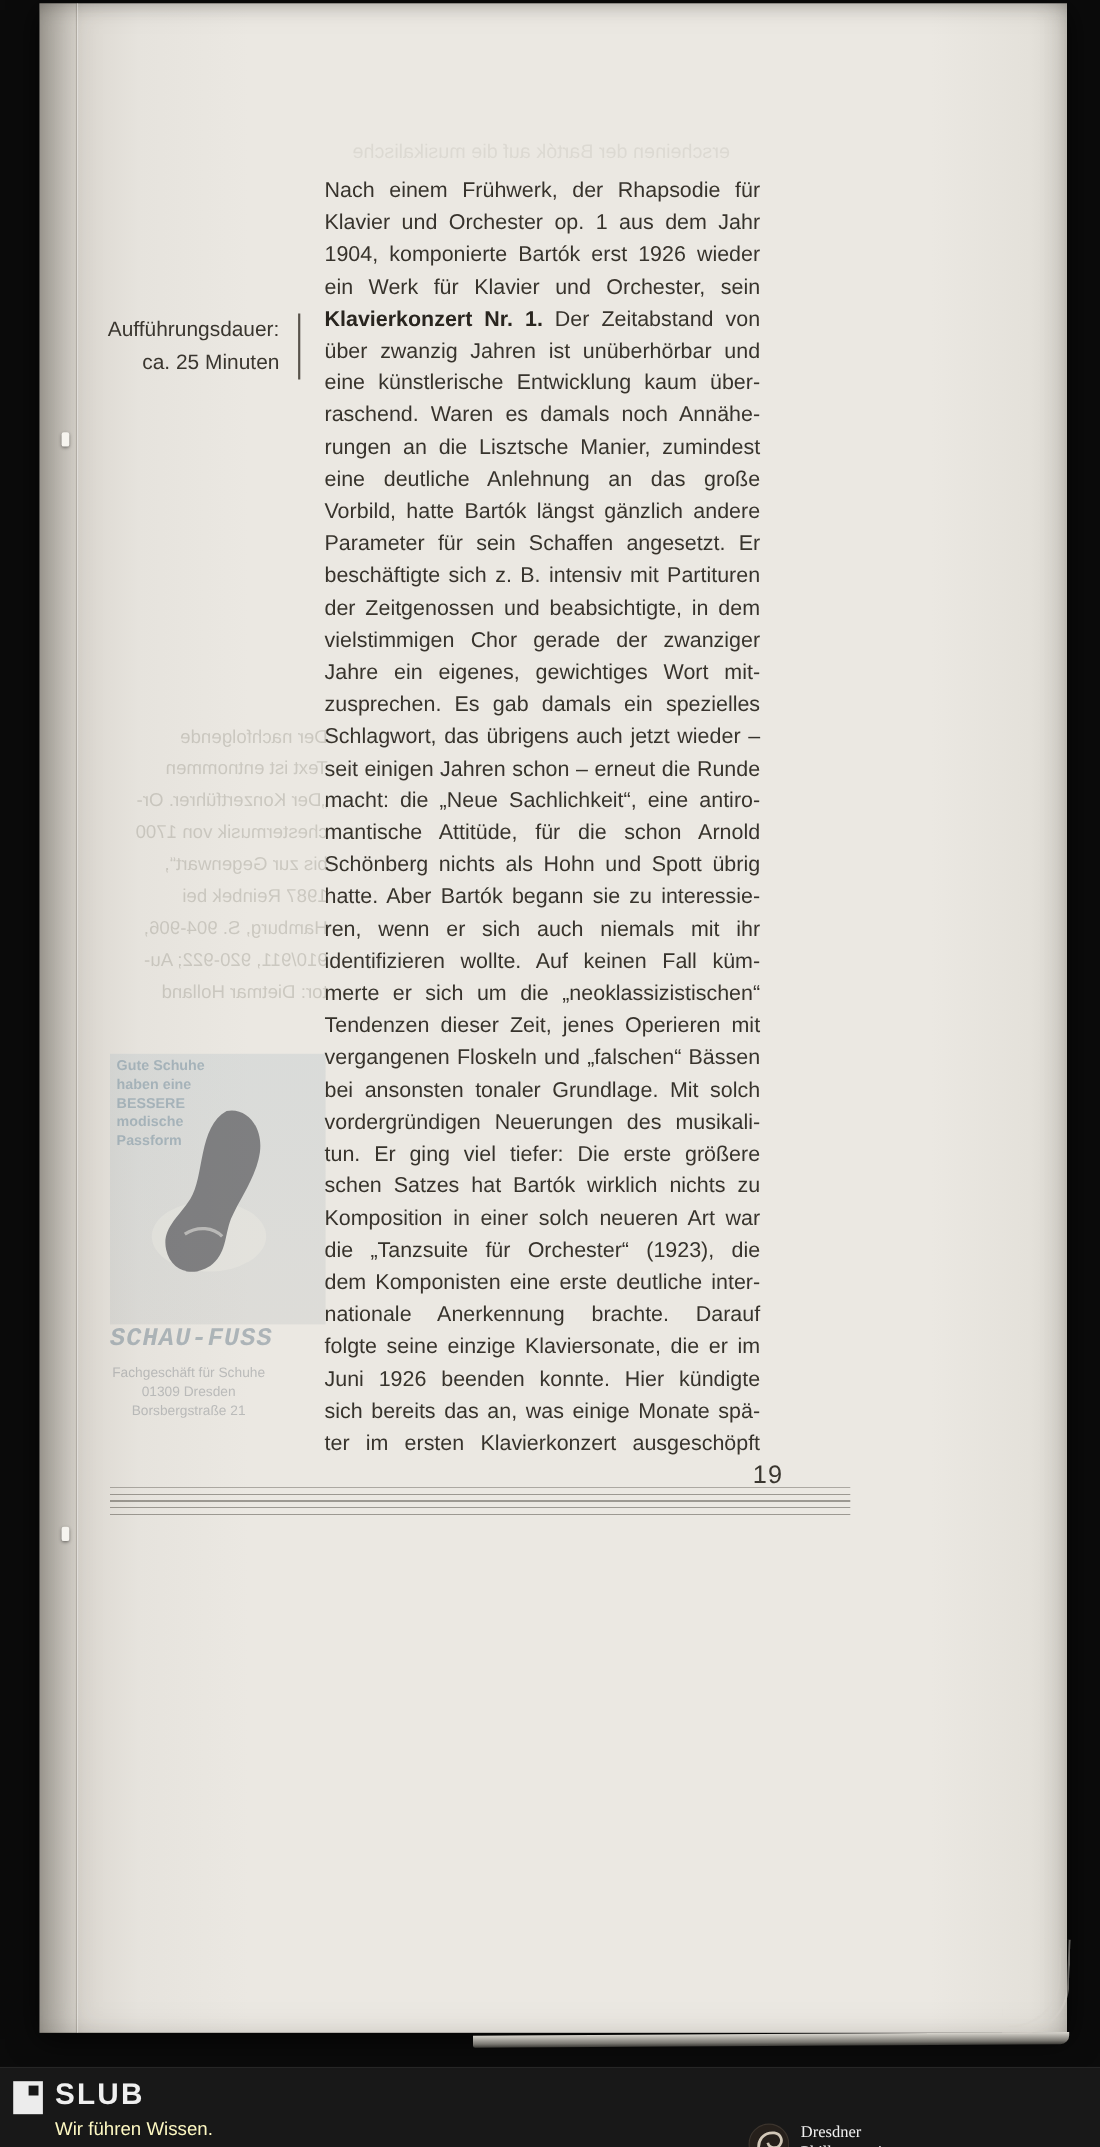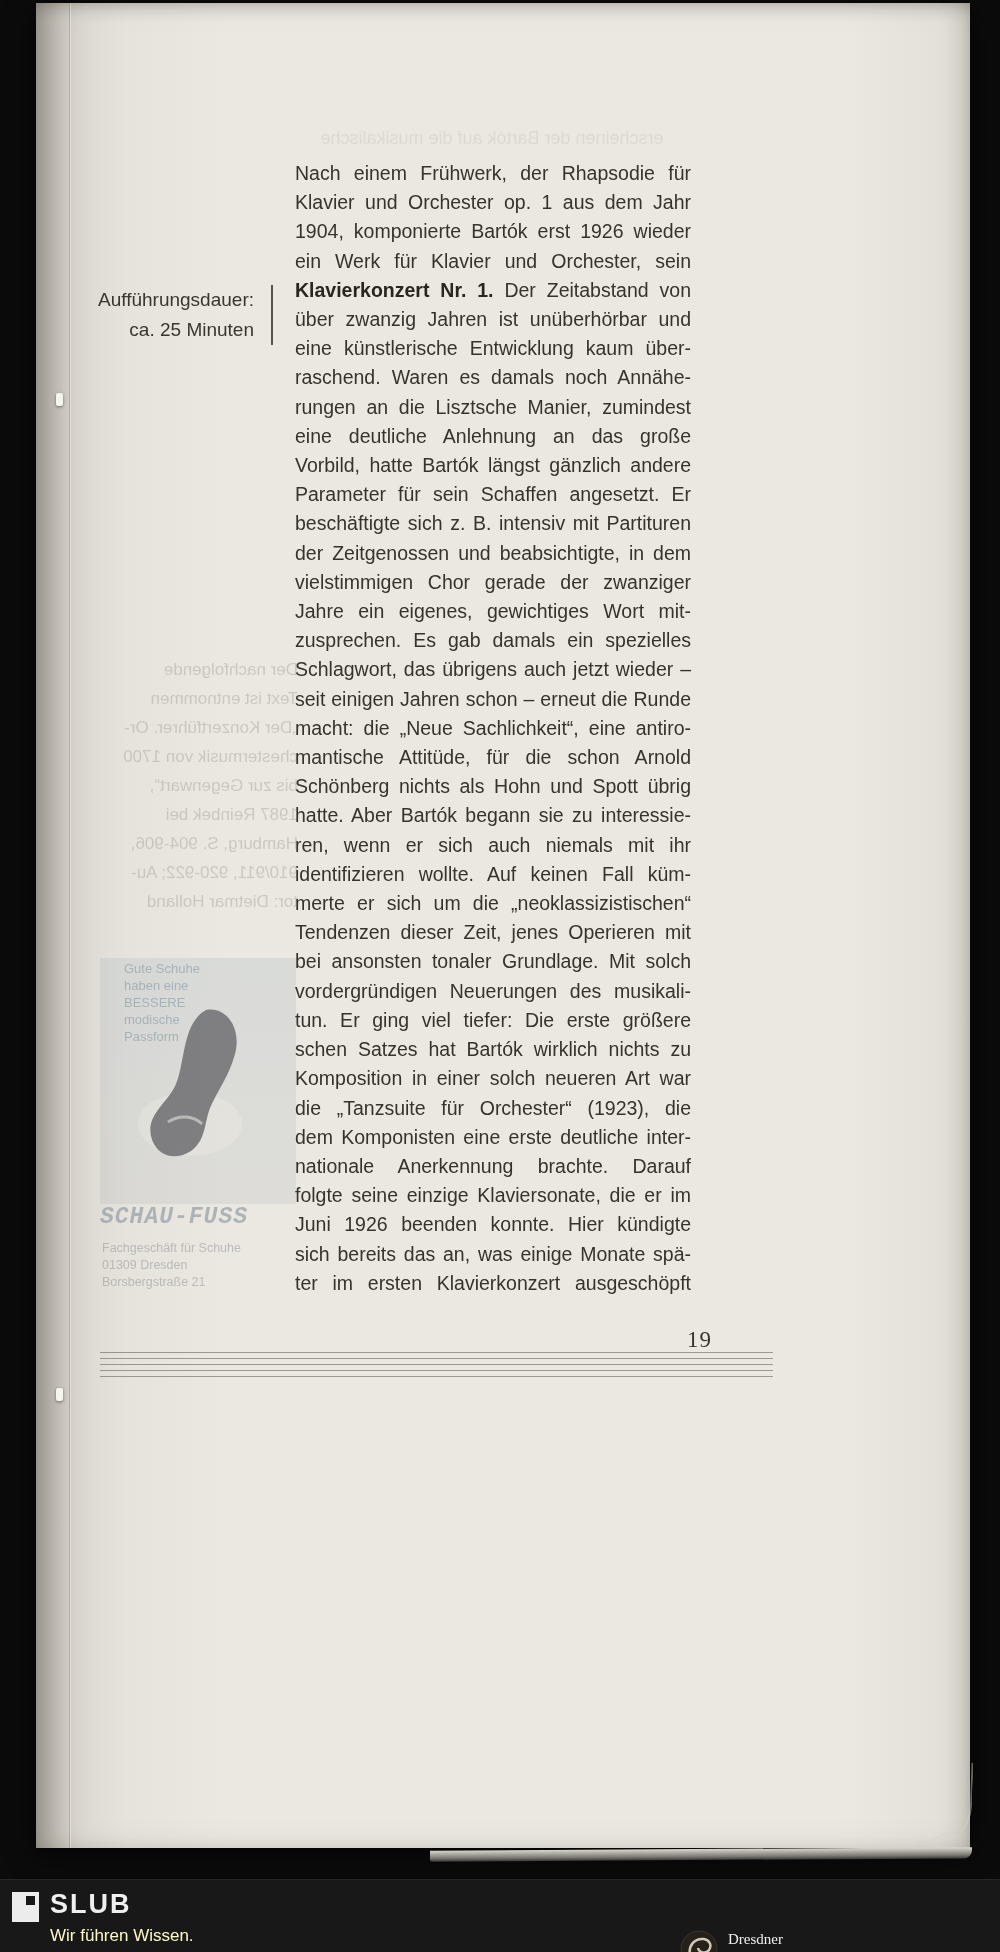--- a/index.html
+++ b/index.html
@@ -36,39 +36,39 @@
   .sidebar{
     position:absolute;left:28px;top:282px;width:209px;box-sizing:border-box;
     padding-right:17px;border-right:2px solid #57524a;
     text-align:right;font-size:19px;line-height:30px;color:#3a362f;
   }
 
   
   .staff{position:absolute;left:64px;top:1349px;width:673px;height:27px;
     background:repeating-linear-gradient(to bottom,rgba(92,88,80,.55) 0 1px,transparent 1px 6px);}
   .page-num{position:absolute;left:500px;top:1324px;width:176px;text-align:right;
-    font-size:23px;color:#3a362f;letter-spacing:1px;font-family:Liberation Serif, serif;}
+    font-size:23px;color:#3a362f;letter-spacing:1px;}
 
   
   .ghost{position:absolute;pointer-events:none;}
   .mirror{transform:scaleX(-1);}
   .ghost-top{left:256px;top:125px;width:400px;font-size:18px;color:#8c897c;
     opacity:.15;filter:blur(.5px);text-align:center;}
   .ghost-cite{left:64px;top:652px;width:198px;font-size:17px;line-height:29px;
     color:#8f8c80;opacity:.34;filter:blur(.35px);text-align:left;}
   .ghost-ad{position:absolute;left:64px;top:949px;width:198px;height:355px;pointer-events:none;}
   .ad-photo{position:absolute;left:0;top:6px;width:196px;height:246px;
     background:linear-gradient(180deg,rgba(172,186,194,.28),rgba(148,158,164,.16));}
   .ad-photo svg{position:absolute;left:28px;top:44px;opacity:.55;}
-  .ad-smalltext{position:absolute;left:24px;top:8px;font-size:13px;line-height:17px;
-    font-weight:400;color:#7d94a2;opacity:.55;filter:blur(.5px);}
+  .ad-smalltext{position:absolute;left:6px;top:8px;font-size:13px;line-height:17px;
+    font-weight:700;color:#7d94a2;opacity:.55;filter:blur(.5px);}
   .ad-title{position:absolute;left:0;top:252px;width:100%;font-size:23px;font-weight:700;
     font-style:italic;letter-spacing:1px;color:#84939d;opacity:.6;filter:blur(.35px);font-family:Liberation Mono, monospace;}
   .ad-bottom{position:absolute;left:2px;top:288px;font-size:12.5px;line-height:17px;
-    color:#8b8f93;opacity:.5;filter:blur(.5px);}
+    color:#8b8f93;opacity:.5;filter:blur(.5px);text-align:center;}
 
   
   .stack1{position:absolute;left:430px;top:1849px;width:542px;height:11px;
     background:linear-gradient(to bottom,#d9d6cf,#7a7872 70%,#3a3935);
     border-radius:0 0 8px 2px;transform:skewY(-.35deg);}
   .corner{position:absolute;right:28px;top:1762px;width:58px;height:86px;
     border-right:2px solid rgba(212,209,202,.45);border-bottom:2px solid rgba(212,209,202,.45);
     border-bottom-right-radius:46px;transform:rotate(2deg);}
   .corner.inner{right:36px;top:1770px;width:44px;height:72px;opacity:.6;}
 
@@ -157,20 +157,21 @@
         <div class="tline">Schlagwort, das übrigens auch jetzt wieder –</div>
         <div class="tline">seit einigen Jahren schon – erneut die Runde</div>
         <div class="tline">macht: die „Neue Sachlichkeit“, eine antiro-</div>
         <div class="tline">mantische Attitüde, für die schon Arnold</div>
         <div class="tline">Schönberg nichts als Hohn und Spott übrig</div>
         <div class="tline">hatte. Aber Bartók begann sie zu interessie-</div>
         <div class="tline">ren, wenn er sich auch niemals mit ihr</div>
         <div class="tline">identifizieren wollte. Auf keinen Fall küm-</div>
         <div class="tline">merte er sich um die „neoklassizistischen“</div>
         <div class="tline">Tendenzen dieser Zeit, jenes Operieren mit</div>
+        <div class="tline">vergangenen Floskeln und „falschen“ Bässen</div>
         <div class="tline">bei ansonsten tonaler Grundlage. Mit solch</div>
         <div class="tline">vordergründigen Neuerungen des musikali-</div>
         <div class="tline">tun. Er ging viel tiefer: Die erste größere</div>
         <div class="tline">schen Satzes hat Bartók wirklich nichts zu</div>
         <div class="tline">Komposition in einer solch neueren Art war</div>
         <div class="tline">die „Tanzsuite für Orchester“ (1923), die</div>
         <div class="tline">dem Komponisten eine erste deutliche inter-</div>
         <div class="tline">nationale Anerkennung brachte. Darauf</div>
         <div class="tline">folgte seine einzige Klaviersonate, die er im</div>
         <div class="tline">Juni 1926 beenden konnte. Hier kündigte</div>

